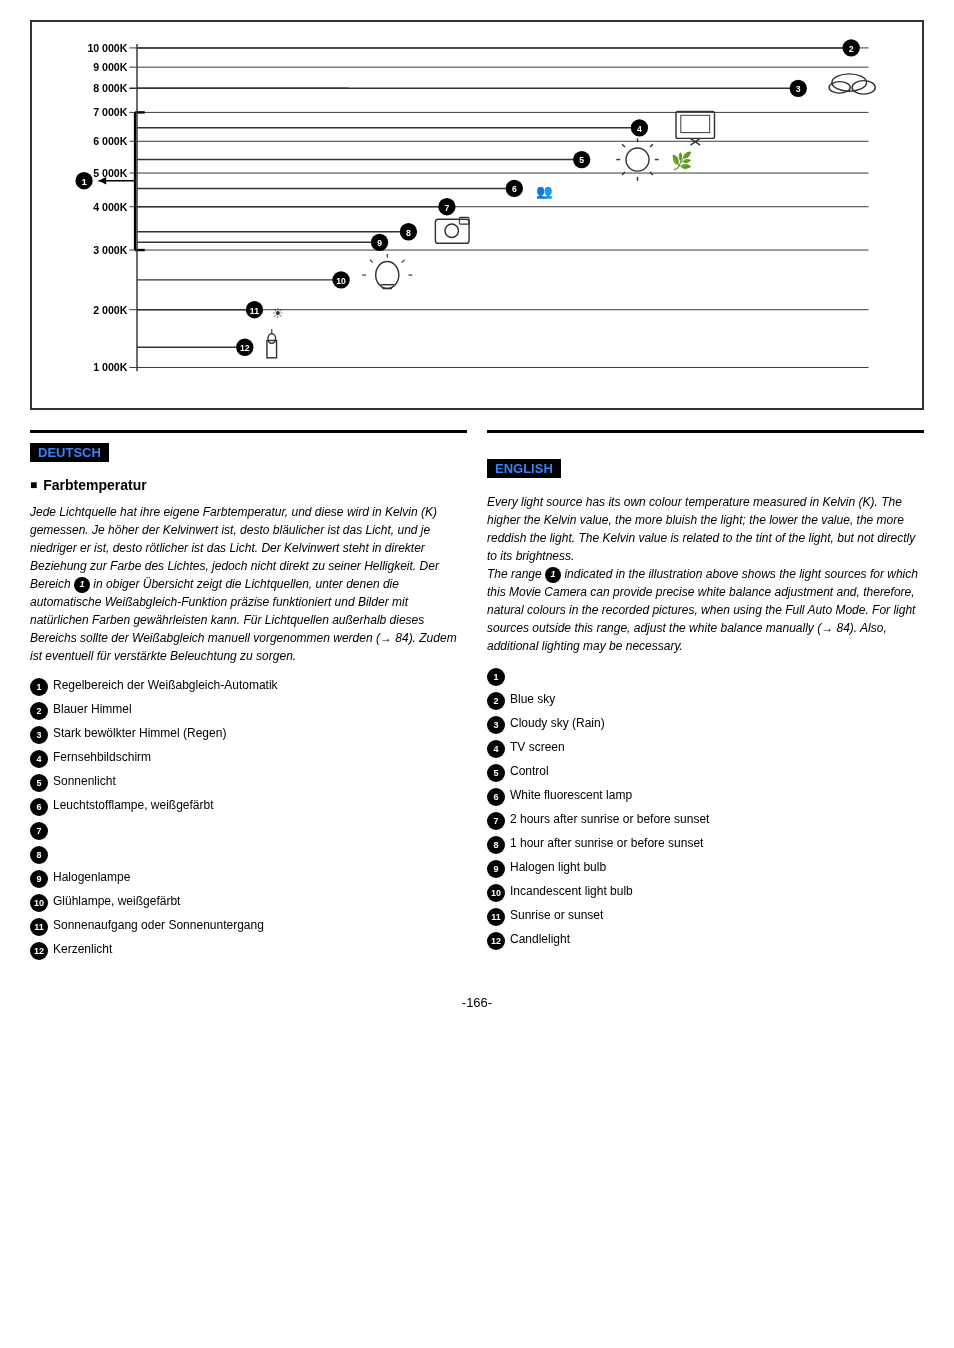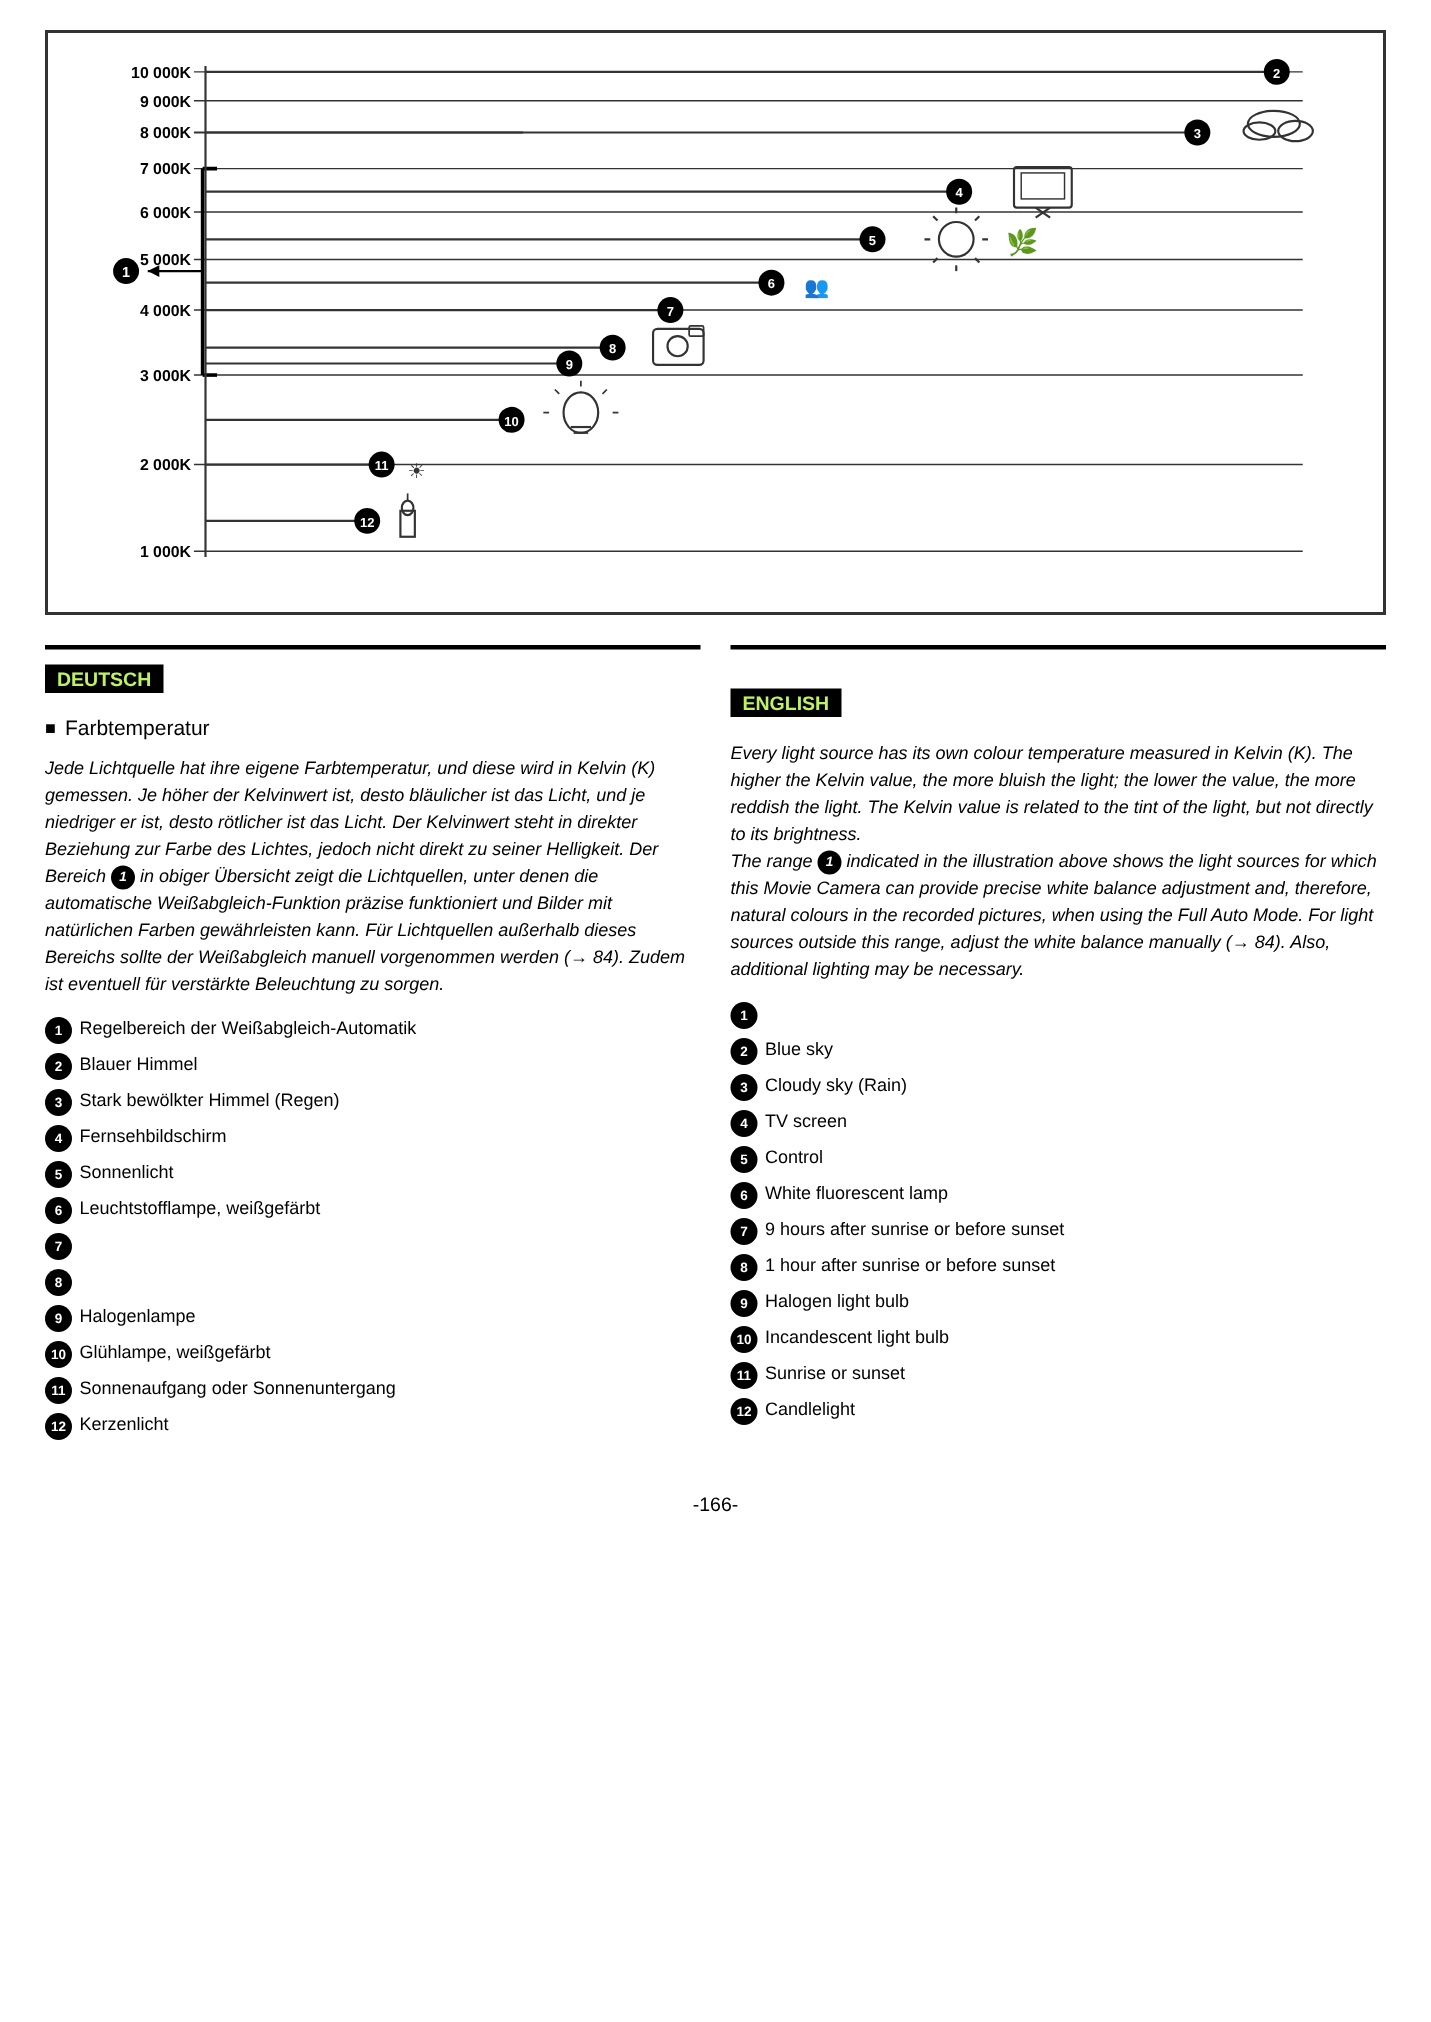--- a/index.html
+++ b/index.html
@@ -39,30 +39,30 @@
     }
 
     .col-right {
       flex: 1;
       border-top: 3px solid #000;
       padding-top: 26px;
     }
 
     .col-header {
       background: #000;
-      color: #bef264;
+      color: #3b82f6;
       font-weight: bold;
       font-size: 13px;
       display: inline-block;
       padding: 2px 8px;
       margin-bottom: 15px;
     }
 
     .section-title {
-      font-weight: normal;
+      font-weight: bold;
       font-size: 14px;
       margin-bottom: 10px;
       display: flex;
       align-items: center;
       gap: 6px;
     }
 
     .section-title::before {
       content: '■';
       font-size: 12px;
@@ -353,21 +353,21 @@
         <li>
           <span class="item-num">5</span>
           <span>Control</span>
         </li>
         <li>
           <span class="item-num">6</span>
           <span>White fluorescent lamp</span>
         </li>
         <li>
           <span class="item-num">7</span>
-          <span>9 hours after sunrise or before sunset</span>
+          <span>2 hours after sunrise or before sunset</span>
         </li>
         <li>
           <span class="item-num">8</span>
           <span>1 hour after sunrise or before sunset</span>
         </li>
         <li>
           <span class="item-num">9</span>
           <span>Halogen light bulb</span>
         </li>
         <li>

